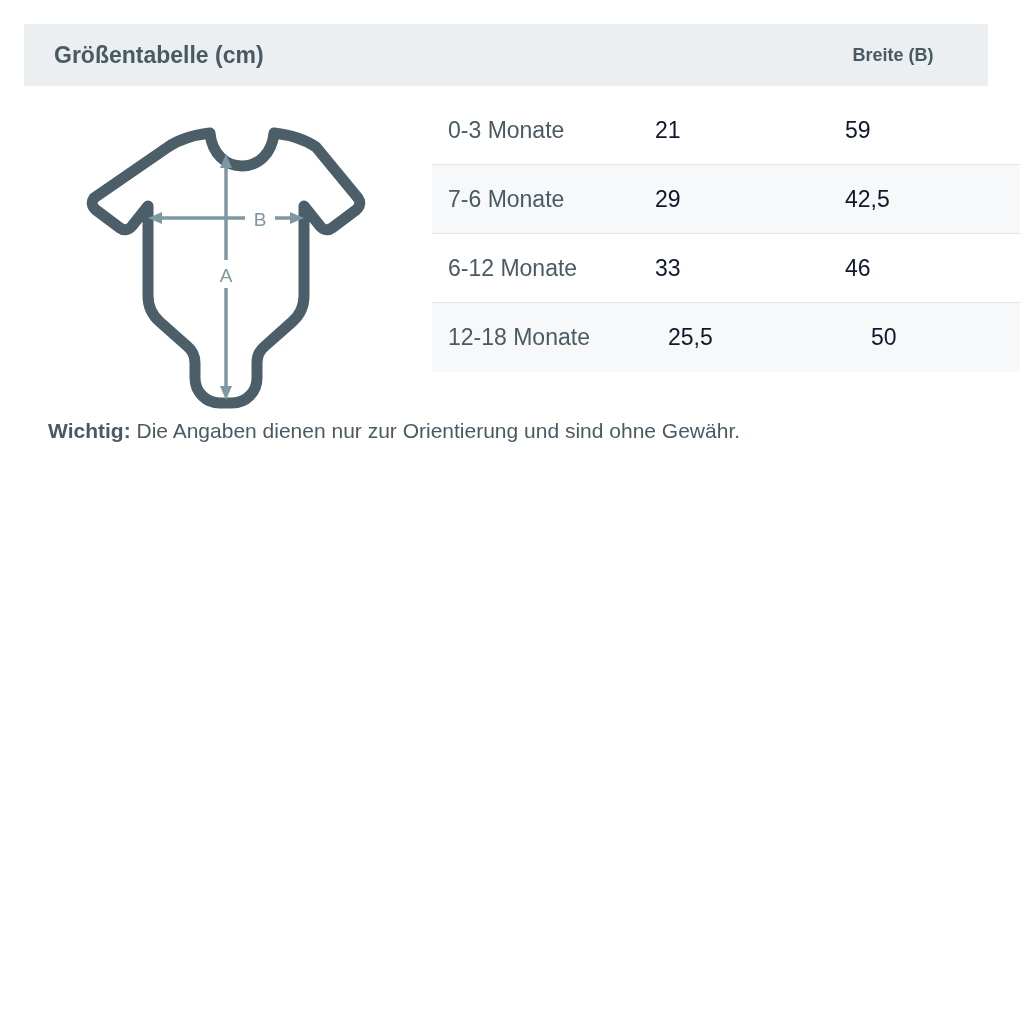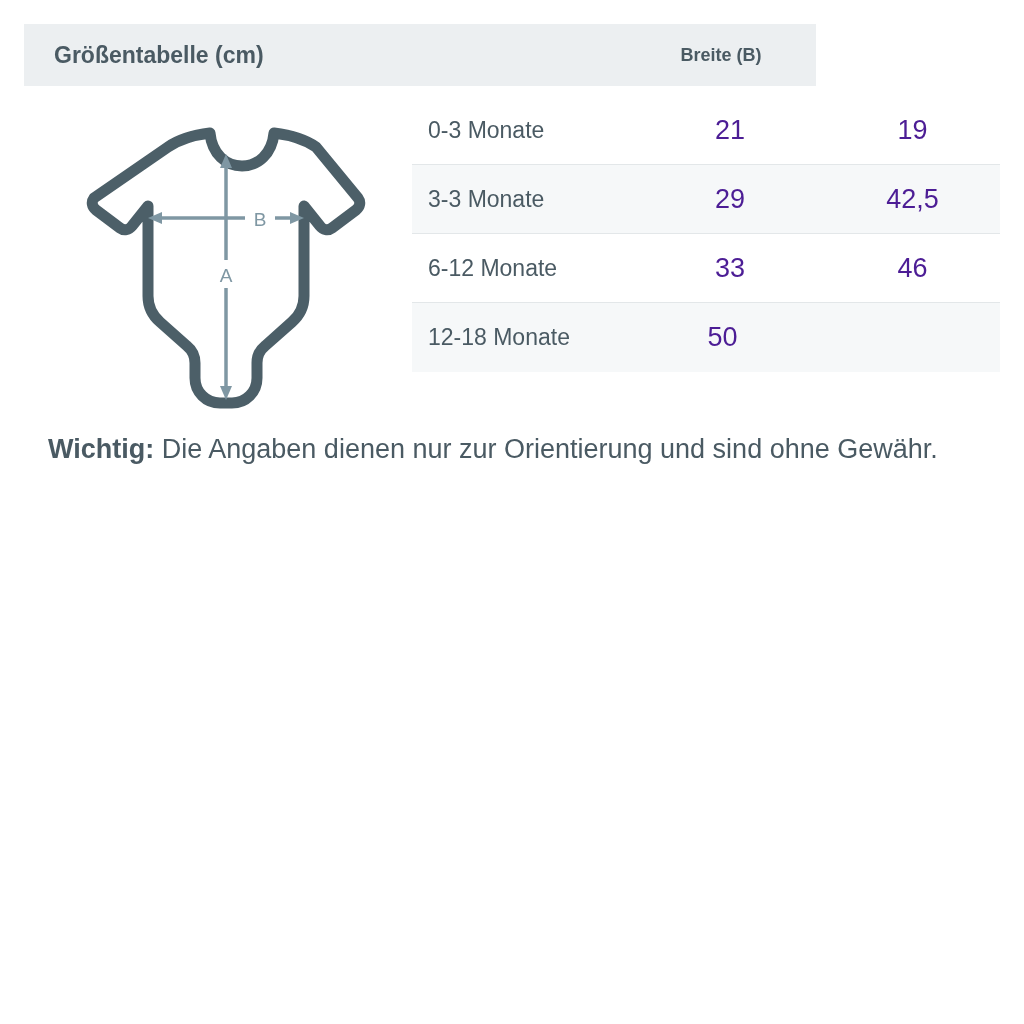--- a/index.html
+++ b/index.html
@@ -19,21 +19,21 @@
     position: relative;
     width: 1024px;
     height: 1024px;
   }
 
   
   .size-header {
     position: absolute;
     left: 24px;
     top: 24px;
-    width: 792px;
+    width: 964px;
     height: 62px;
     background: #eceff1;
     display: flex;
     align-items: center;
     box-sizing: border-box;
   }
   .size-header .title {
     font-size: 23px;
     font-weight: bold;
     color: #4a5a63;
@@ -62,65 +62,65 @@
     position: absolute;
     left: 60px;
     top: 110px;
     width: 330px;
     height: 310px;
   }
 
   
   .table {
     position: absolute;
-    left: 412px;
+    left: 432px;
     top: 96px;
     width: 588px;
   }
   .row {
     display: flex;
     align-items: center;
     height: 69px;
     box-sizing: border-box;
     border-bottom: 1px solid #e3e7e9;
   }
   .row.alt {
     background: #f6f8f9;
   }
   .row.last {
     border-bottom: none;
+    gap: 13px;
   }
   .cell-label {
     flex: 0 0 auto;
     width: 223px;
     font-size: 23px;
     color: #4a5a63;
     padding-left: 16px;
     box-sizing: border-box;
   }
   .cell-num {
-    font-size: 27px;
-    color: #4c1d95;
-    text-align: center;
+    font-size: 23px;
+    color: #0f172a;
     flex: 0 0 auto;
   }
   .cell-b {
     width: 190px;
   }
   .cell-a {
     width: 175px;
   }
 
   
   .note {
     position: absolute;
     left: 48px;
-    top: 430px;
+    top: 412px;
     width: 930px;
-    font-size: 27px;
+    font-size: 21px;
     line-height: 38px;
     color: #4a5a63;
   }
   .note b {
     font-weight: bold;
   }
 </style>
 </head>
 <body>
 
@@ -175,37 +175,38 @@
       <rect x="185" y="94" width="30" height="28" fill="#ffffff"></rect>
       <text x="200" y="116" text-anchor="middle" font-family="Liberation Sans, sans-serif" font-size="19" fill="#7f97a3">B</text>
     </svg>
   </div>
 
   <div class="table">
 
     <div class="row">
       <div class="cell-label">0-3 Monate</div>
       <div class="cell-num cell-b">21</div>
-      <div class="cell-num cell-a">19</div>
+      <div class="cell-num cell-a">59</div>
     </div>
 
     <div class="row alt">
-      <div class="cell-label">3-3 Monate</div>
+      <div class="cell-label">7-6 Monate</div>
       <div class="cell-num cell-b">29</div>
       <div class="cell-num cell-a">42,5</div>
     </div>
 
     <div class="row">
       <div class="cell-label">6-12 Monate</div>
       <div class="cell-num cell-b">33</div>
       <div class="cell-num cell-a">46</div>
     </div>
 
     <div class="row alt last">
       <div class="cell-label">12-18 Monate</div>
+      <div class="cell-num cell-b">25,5</div>
       <div class="cell-num cell-a">50</div>
     </div>
 
   </div>
 
   <div class="note">
     <span><b>Wichtig:</b><span> Die Angaben dienen nur zur Orientierung und sind ohne Gewähr.</span></span><br>
   </div>
 
 </div>

